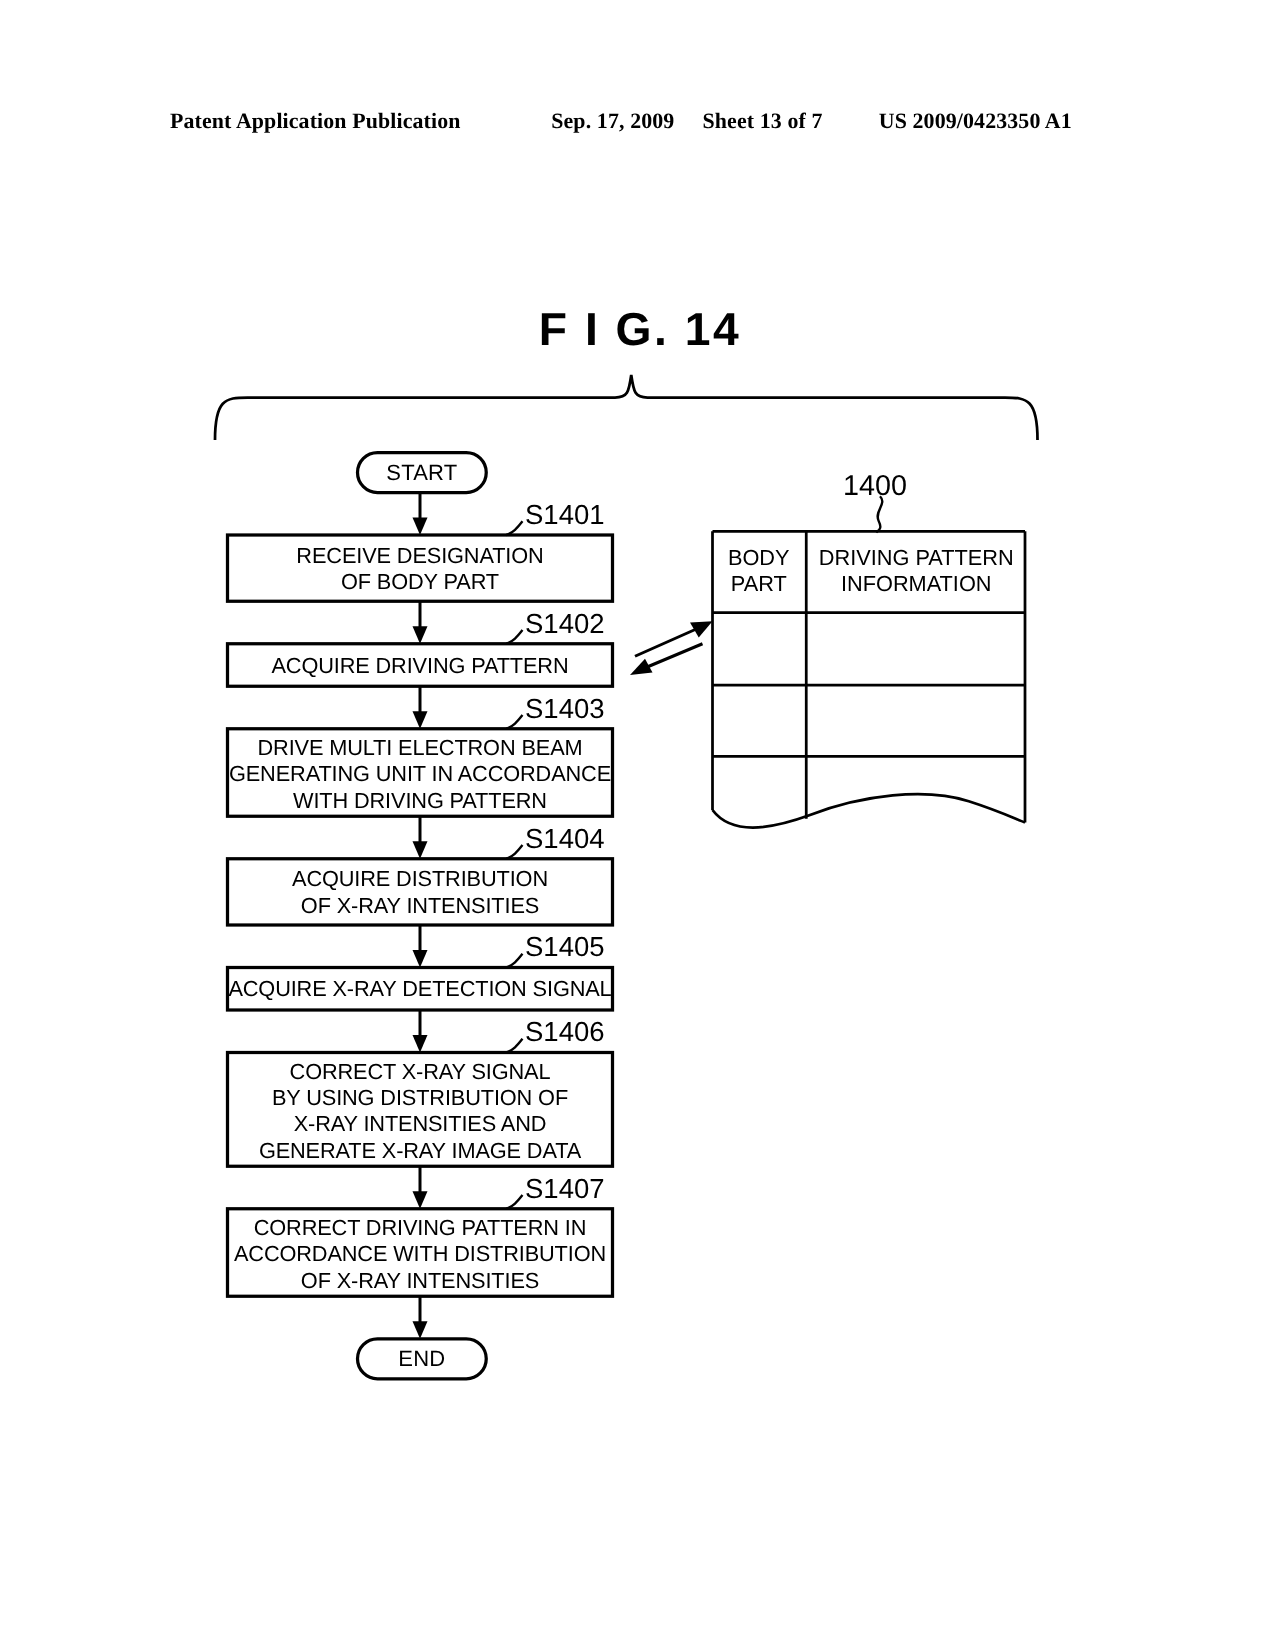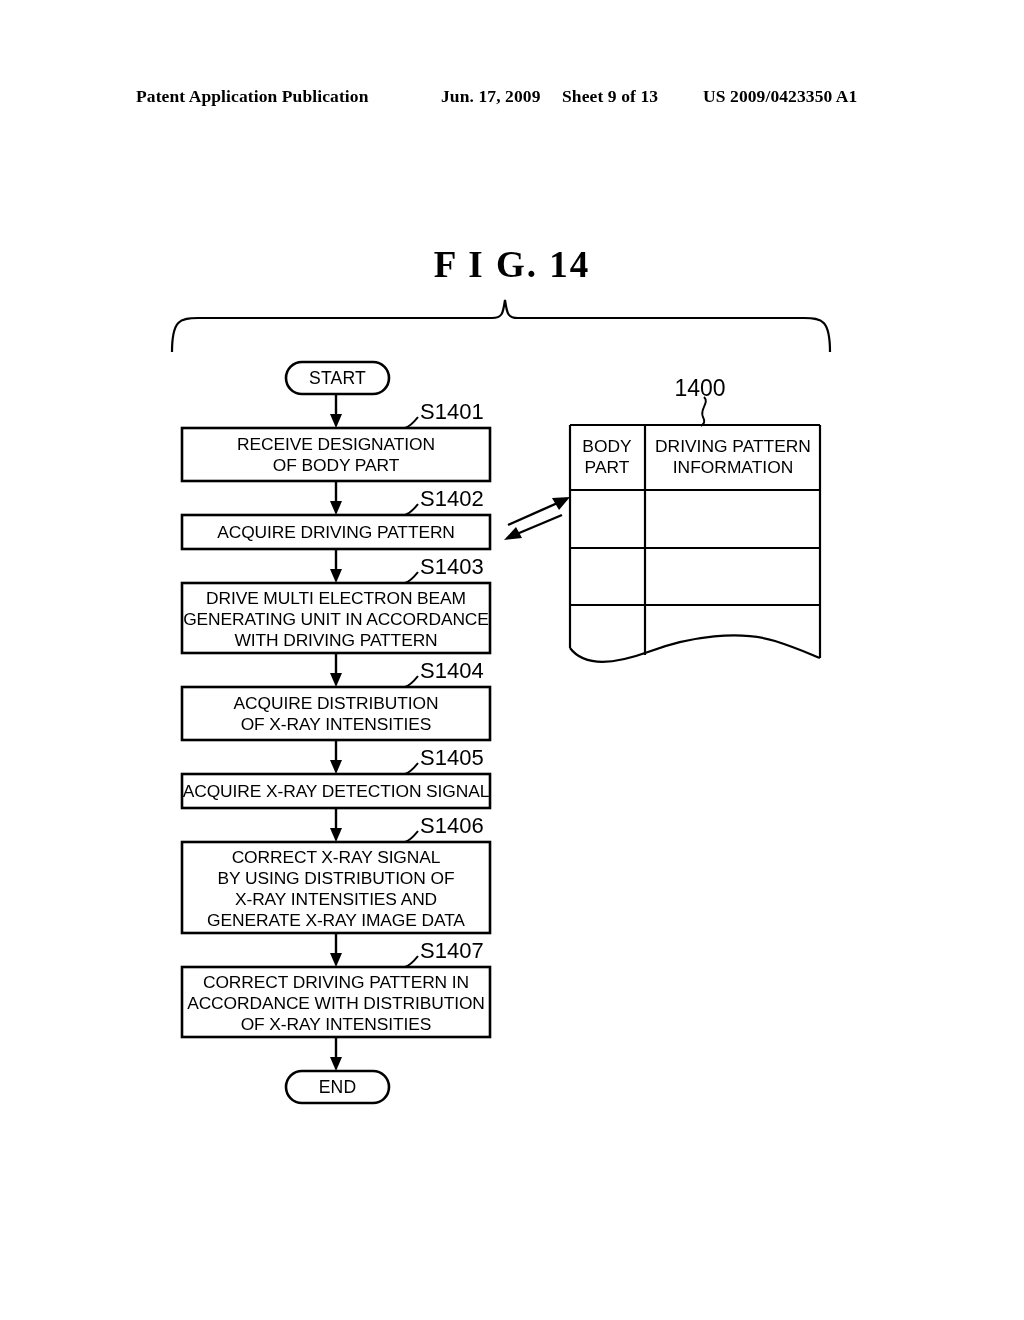--- a/index.html
+++ b/index.html
@@ -35,21 +35,21 @@
   .pub-header .hdr-sheet  { position: absolute; left: 562px; top: 0; }
   .pub-header .hdr-patno  { position: absolute; left: 703px; top: 0; }
 
   
   .fig-title {
     position: absolute;
     top: 243px;
     left: 0;
     width: 1024px;
     text-align: center;
-    font-family: Liberation Serif, serif;
+    font-family: Liberation Sans, sans-serif;
     font-weight: bold;
     font-size: 37px;
     letter-spacing: 2px;
   }
 
   
   #fig-canvas {
     position: absolute;
     top: 0;
     left: 0;
@@ -97,22 +97,22 @@
   .lead  { stroke: #000000; stroke-width: 1.9; fill: none; }
   .brace { stroke: #000000; stroke-width: 2.2; fill: none; }
   .tbl   { stroke: #000000; stroke-width: 2.2; fill: none; }
   .arrowfill { fill: #000000; stroke: none; }
 </style>
 </head>
 <body>
 
 <div class="pub-header">
   <span class="hdr-left">Patent Application Publication</span>
-  <span class="hdr-date">Jun. 17, 2009</span>
-  <span class="hdr-sheet">Sheet 9 of 13</span>
+  <span class="hdr-date">Sep. 17, 2009</span>
+  <span class="hdr-sheet">Sheet 13 of 7</span>
   <span class="hdr-patno">US 2009/0423350 A1</span>
 </div>
 
 <div class="fig-title">F I G.  14</div>
 
 <svg id="fig-canvas" viewBox="0 0 1024 1320">
 
   <g>
     <path class="brace" d="M 172,352
                            C 172,320 180,318 198,318

